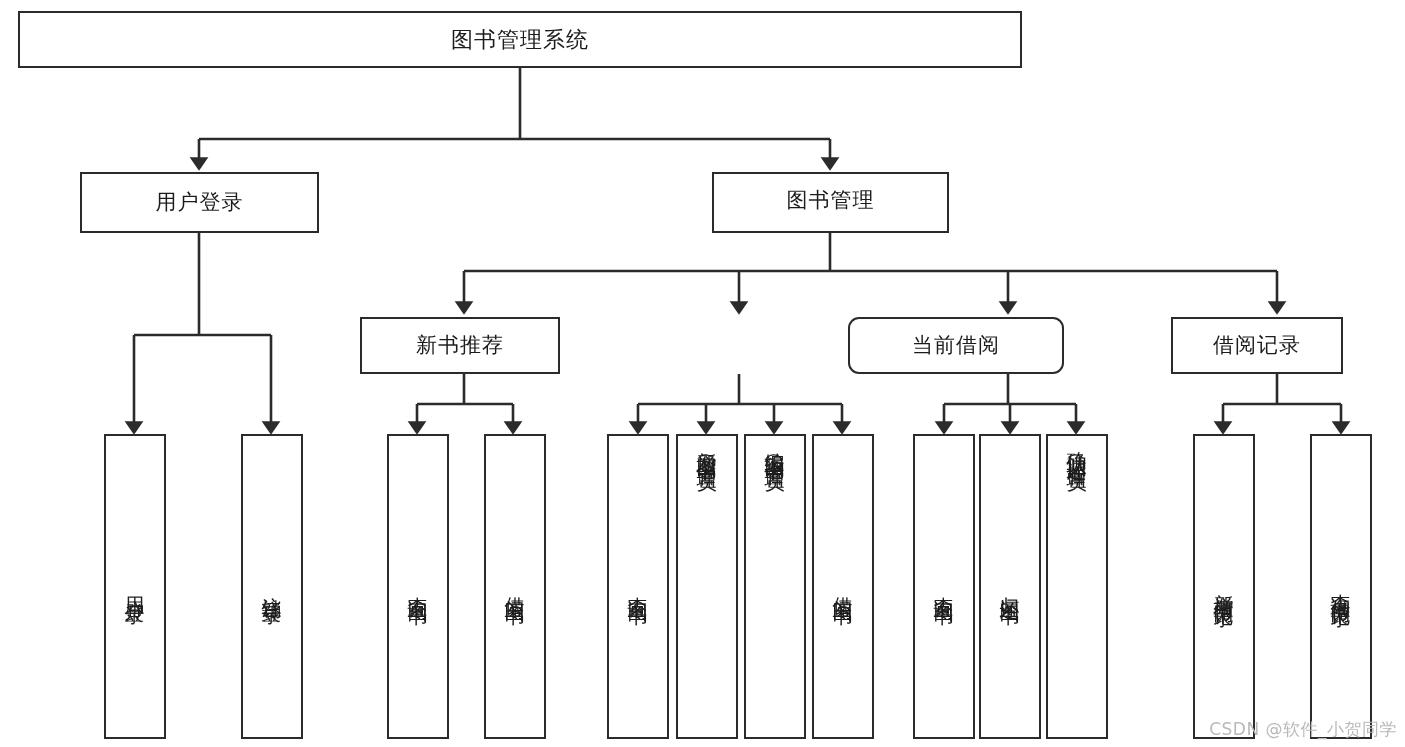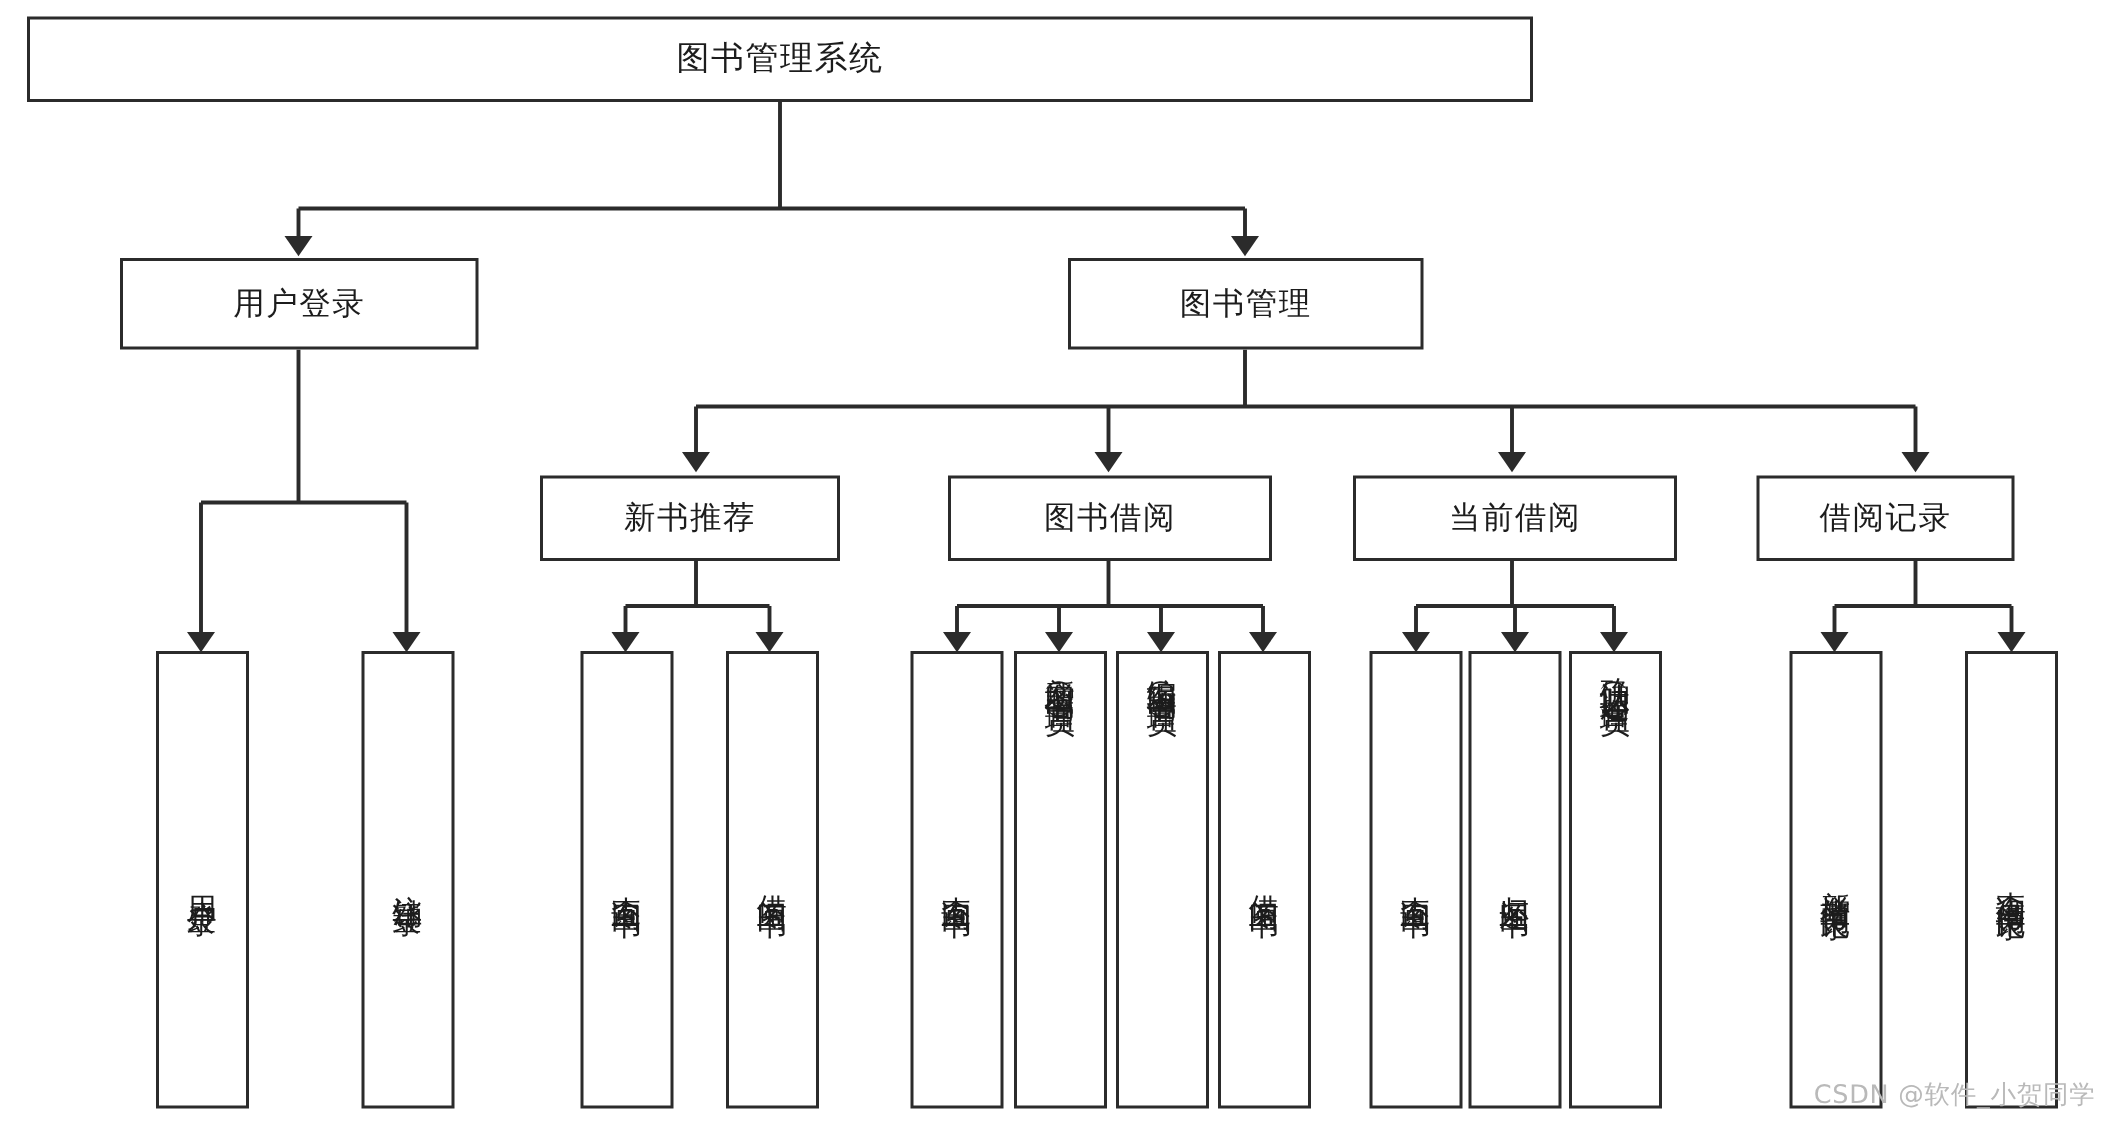--- a/index.html
+++ b/index.html
@@ -127,31 +127,28 @@
     </g>
   </svg>
 
   <div class="node root" style="left:18px; top:11px; width:1004px; height:57px;">
     <span>图书管理系统</span>
   </div>
 
   <div class="node" style="left:80px; top:172px; width:239px; height:61px;">
     <span>用户登录</span>
   </div>
-  <div class="node" style="left:712px; top:172px; width:237px; height:61px;">
+  <div class="node" style="left:712px; top:172px; width:237px; height:61px;font-family:Liberation Mono, monospace;">
     <span>图书管理</span>
   </div>
 
   <div class="node" style="left:360px; top:317px; width:200px; height:57px;">
     <span>新书推荐</span>
   </div>
-  <div class="node" style="left:632px; top:317px; width:216px; height:57px;">
-    <span>图书借阅</span>
-  </div>
-  <div class="node" style="left:902px; top:317px; width:216px; height:57px;">
+  <div class="node" style="left:848px; top:317px; width:216px; height:57px;border-radius:11px;">
     <span>当前借阅</span>
   </div>
   <div class="node" style="left:1171px; top:317px; width:172px; height:57px;">
     <span>借阅记录</span>
   </div>
 
   <div class="node leaf centered" style="left:104px; top:434px; width:62px; height:305px;">
     <span class="vtext">用户登录</span>
   </div>
   <div class="node leaf centered" style="left:241px; top:434px; width:62px; height:305px;">

